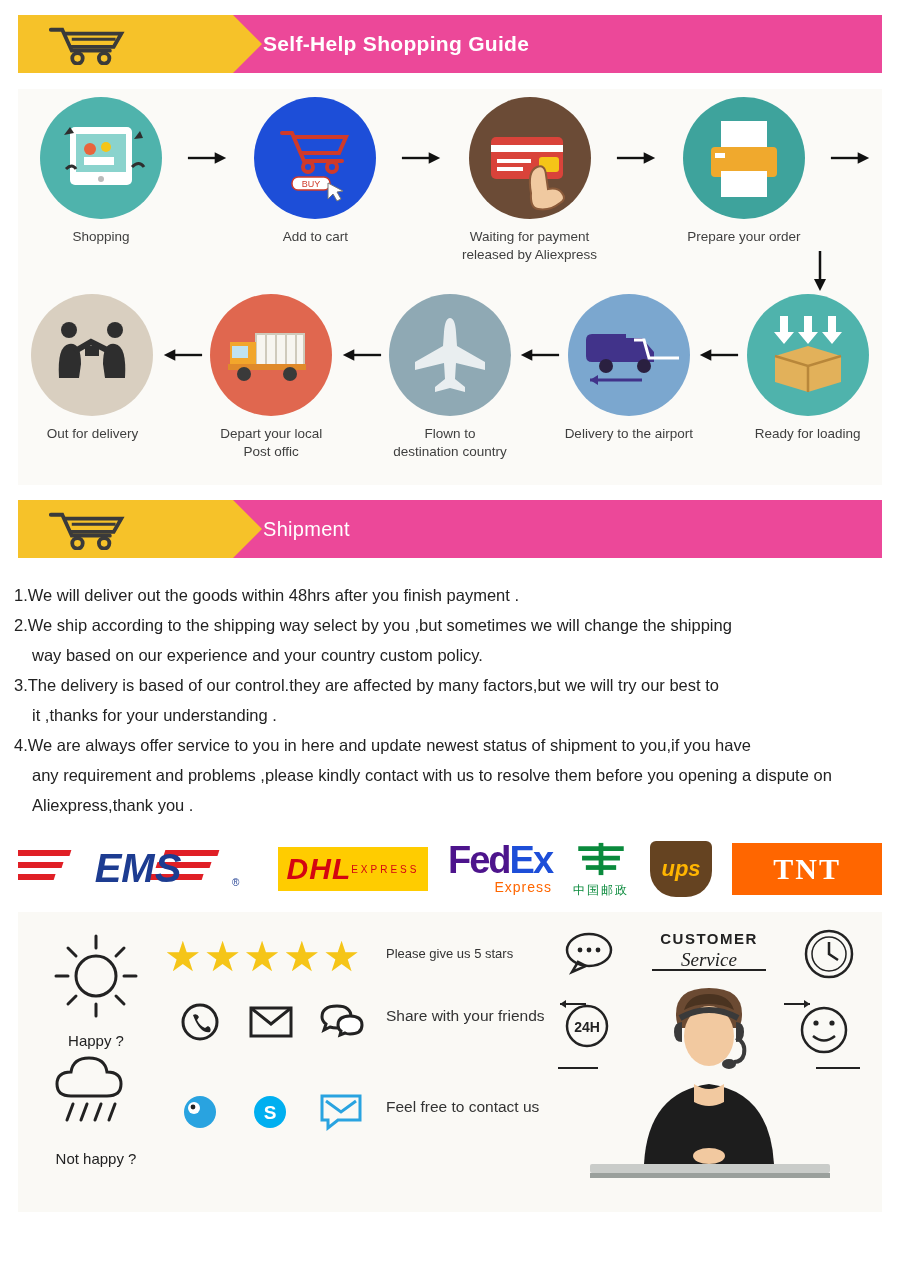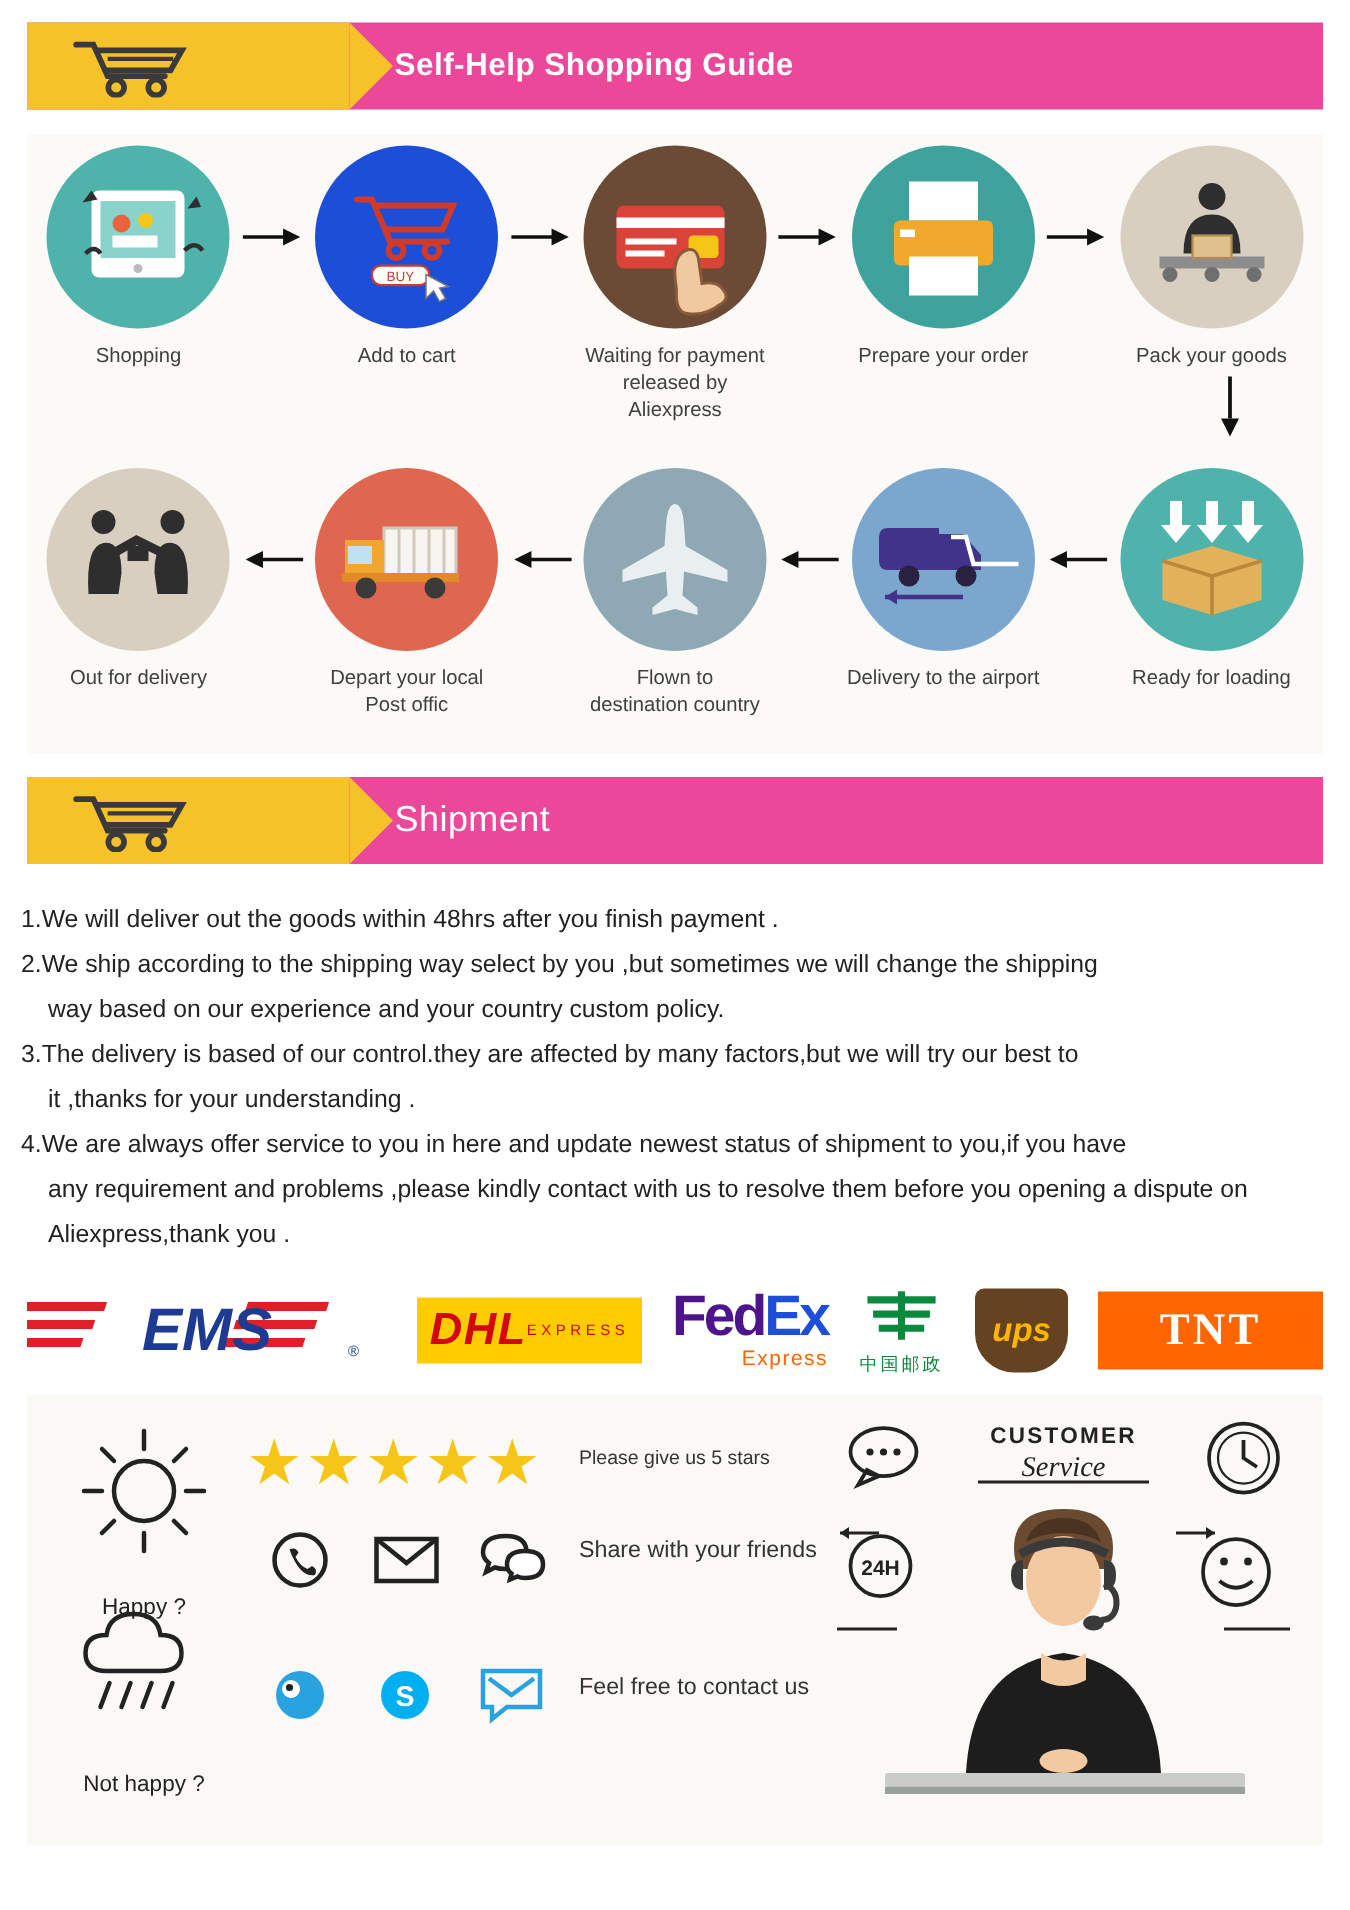--- a/index.html
+++ b/index.html
@@ -43,21 +43,21 @@
   }
   .banner .title {
     position: relative;
     z-index: 2;
     margin-left: 245px;
     color: #fff;
     font-size: 21px;
     font-weight: bold;
     letter-spacing: .3px;
   }
-  .banner.shipment .title { font-weight: normal; font-size: 24px; }
+  .banner.shipment .title { font-weight: normal; font-size: 20px; }
 
   
   .guide {
     margin: 16px 18px 0 18px;
     padding: 8px 0 24px 0;
     background: #fbfaf7;
   }
   .row {
     display: flex;
     align-items: flex-start;
@@ -152,21 +152,21 @@
   
   .service {
     position: relative;
     margin: 14px 18px 18px 18px;
     background: #faf9f5;
     height: 300px;
     padding: 14px 0 0 0;
   }
   .svc-left { position:absolute; left: 18px; top: 16px; width: 120px; text-align:center; }
   .svc-left2 { position:absolute; left: 18px; top: 140px; width: 120px; text-align:center; }
-  .svc-mood-label { font-size: 15px; color:#222; margin-top: 16px; }
+  .svc-mood-label { font-size: 15px; color:#222; margin-top: 4px; }
   .stars { position:absolute; left: 146px; top: 24px; display:flex; gap:2px; }
   .star { color:#f5c518; font-size:42px; line-height:42px; }
   .svc-line1 { position:absolute; left: 368px; top: 34px; font-size:13px; color:#333; }
   .icons-row { position:absolute; left: 160px; top: 88px; display:flex; gap:26px; align-items:center;}
   .svc-line2 { position:absolute; left: 368px; top: 95px; font-size:15.5px; color:#333; }
   .icons-row2 { position:absolute; left: 160px; top: 178px; display:flex; gap:26px; align-items:center;}
   .svc-line3 { position:absolute; left: 368px; top: 186px; font-size:15.5px; color:#333; }
   .cs-art { position:absolute; right: 8px; top: 6px; width: 330px; height: 285px; }
 </style>
 </head>
@@ -272,34 +272,20 @@
         <div class="caption">Prepare your order</div>
       </div>
 
       <div class="arrow-h">
         <svg viewBox="0 0 46 20" width="44" height="20">
             <path d="M2 10 H34" stroke="#111" stroke-width="2.5"></path>
             <path d="M42 10 l-12 -6 v12 z" fill="#111"></path>
           </svg>
       </div>
 
-      <div class="node">
-        <div class="circle" style="background:#d9cfc0">
-          <svg viewBox="0 0 122 122" width="122" height="122">
-            <circle cx="61" cy="34" r="9" fill="#2e2e2e"></circle>
-            <path d="M42 72 q0 -26 19 -26 q19 0 19 26 z" fill="#2e2e2e"></path>
-            <rect x="26" y="74" width="70" height="8" fill="#8d8d8d"></rect>
-            <rect x="48" y="60" width="26" height="15" fill="#e0c08a" stroke="#b08d4e" stroke-width="1.5"></rect>
-            <circle cx="33" cy="86" r="5" fill="#6f6f6f"></circle>
-            <circle cx="61" cy="86" r="5" fill="#6f6f6f"></circle>
-            <circle cx="89" cy="86" r="5" fill="#6f6f6f"></circle>
-          </svg>
-        </div>
-        <div class="caption">Pack your goods</div>
-      </div>
 
       <div class="arrow-down">
         <svg viewBox="0 0 20 44" width="20" height="44">
             <path d="M10 2 V30" stroke="#111" stroke-width="2.5"></path>
             <path d="M10 42 l-6 -12 h12 z" fill="#111"></path>
           </svg>
       </div>
     </div>
 
     <div class="row row2">

